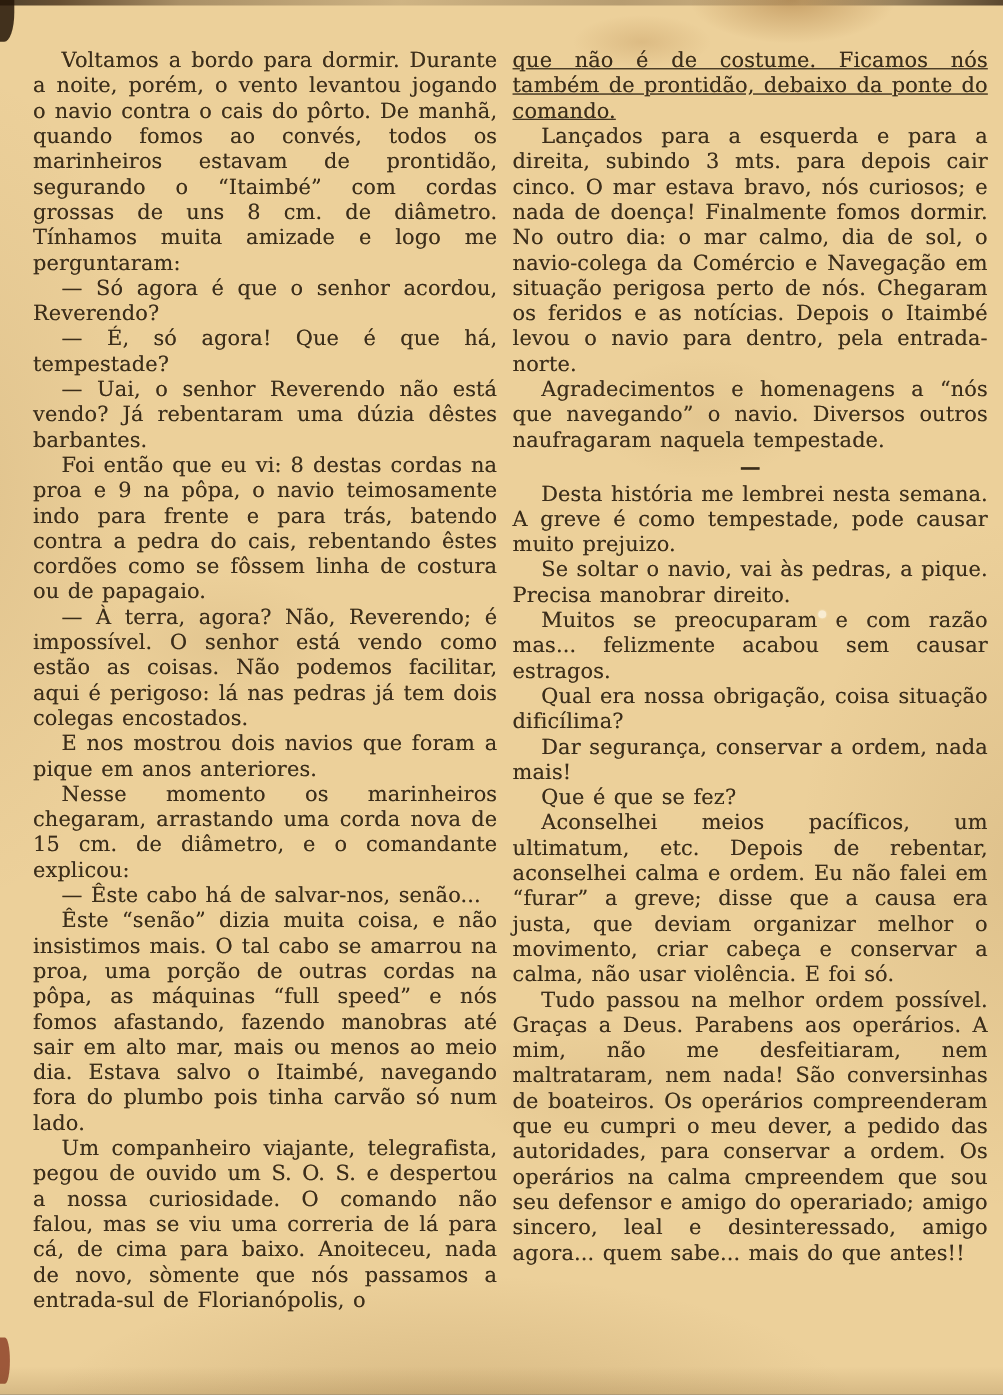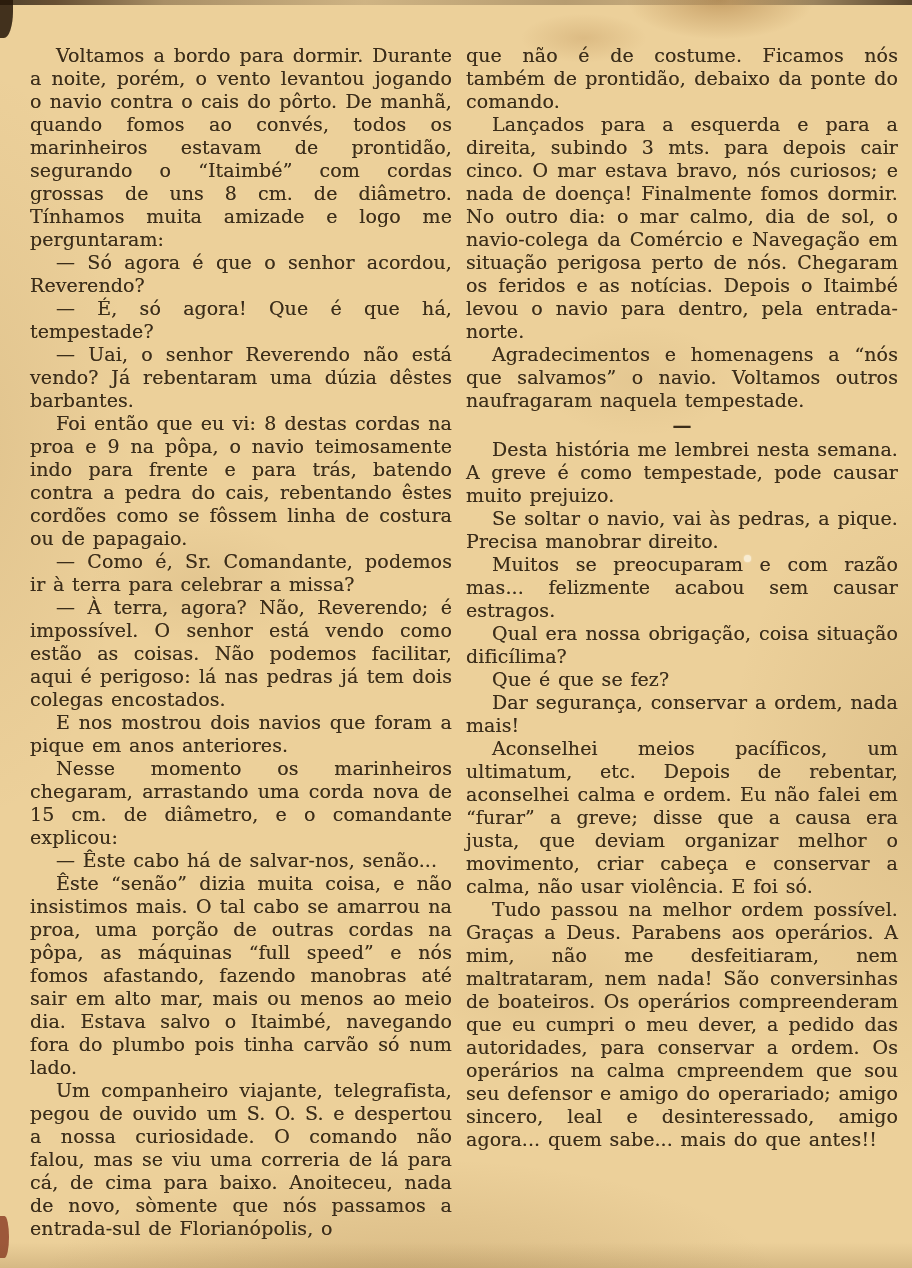--- a/index.html
+++ b/index.html
@@ -29,21 +29,21 @@
   }
   .col{width:422px;flex:0 0 auto;}
   .col.right{width:432px;}
   .para{
     font-size:19px;line-height:23px;text-align:justify;
     text-indent:26px;
     letter-spacing:.1px;
     text-shadow:0 0 .5px rgba(59,45,26,.55);
     word-spacing:1.5px;
   }
-  .para.no-indent{text-indent:0;}
+  .para.no-indent{text-indent:0;text-decoration:underline;}
   .para.divider{
     text-align:center;text-indent:0;font-weight:bold;
     line-height:26px;letter-spacing:0;
   }
   
   .torn-edge-top{
     position:absolute;top:0;left:0;right:0;height:5px;opacity:.75;
     background:linear-gradient(90deg,#1d1208 0%,#3a2410 6%,rgba(58,36,16,.50) 18%,
       rgba(58,36,16,.22) 40%,rgba(58,36,16,.40) 62%,rgba(58,36,16,.20) 80%,#2a1a0c 100%);
   }
@@ -74,36 +74,35 @@
   <div class="edge-shade-bottom"></div>
   <div class="paper-hole-dot"></div>
 
   <div class="columns">
     <div class="col left">
         <p class="para">Voltamos a bordo para dormir. Durante a noite, porém, o vento levantou jogando o navio contra o cais do pôrto. De manhã, quando fomos ao convés, todos os marinheiros estavam de prontidão, segurando o “Itaimbé” com cordas grossas de uns 8 cm. de diâmetro. Tínhamos muita amizade e logo me perguntaram:</p>
         <p class="para">— Só agora é que o senhor acordou, Reverendo?</p>
         <p class="para">— É, só agora! Que é que há, tempestade?</p>
         <p class="para">— Uai, o senhor Reverendo não está vendo? Já rebentaram uma dúzia dêstes barbantes.</p>
         <p class="para">Foi então que eu vi: 8 destas cordas na proa e 9 na pôpa, o navio teimosamente indo para frente e para trás, batendo contra a pedra do cais, rebentando êstes cordões como se fôssem linha de costura ou de papagaio.</p>
-        <p class="para">— Como é, Sr. Comandante, podemos ir à terra para celebrar a missa?</p>
         <p class="para">— À terra, agora? Não, Reverendo; é impossível. O senhor está vendo como estão as coisas. Não podemos facilitar, aqui é perigoso: lá nas pedras já tem dois colegas encostados.</p>
         <p class="para">E nos mostrou dois navios que foram a pique em anos anteriores.</p>
         <p class="para">Nesse momento os marinheiros chegaram, arrastando uma corda nova de 15 cm. de diâmetro, e o comandante explicou:</p>
         <p class="para">— Êste cabo há de salvar-nos, senão...</p>
         <p class="para">Êste “senão” dizia muita coisa, e não insistimos mais. O tal cabo se amarrou na proa, uma porção de outras cordas na pôpa, as máquinas “full speed” e nós fomos afastando, fazendo manobras até sair em alto mar, mais ou menos ao meio dia. Estava salvo o Itaimbé, navegando fora do plumbo pois tinha carvão só num lado.</p>
         <p class="para">Um companheiro viajante, telegrafista, pegou de ouvido um S. O. S. e despertou a nossa curiosidade. O comando não falou, mas se viu uma correria de lá para cá, de cima para baixo. Anoiteceu, nada de novo, sòmente que nós passamos a entrada-sul de Florianópolis, o</p>
       </div>
     <div class="col right">
         <p class="para no-indent">que não é de costume. Ficamos nós também de prontidão, debaixo da ponte do comando.</p>
         <p class="para">Lançados para a esquerda e para a direita, subindo 3 mts. para depois cair cinco. O mar estava bravo, nós curiosos; e nada de doença! Finalmente fomos dormir. No outro dia: o mar calmo, dia de sol, o navio-colega da Comércio e Navegação em situação perigosa perto de nós. Chegaram os feridos e as notícias. Depois o Itaimbé levou o navio para dentro, pela entrada-norte.</p>
-        <p class="para">Agradecimentos e homenagens a “nós que salvamos” o navio. Voltamos outros naufragaram naquela tempestade.</p>
+        <p class="para">Agradecimentos e homenagens a “nós que navegando” o navio. Diversos outros naufragaram naquela tempestade.</p>
         <p class="para divider">—</p>
         <p class="para">Desta história me lembrei nesta semana. A greve é como tempestade, pode causar muito prejuizo.</p>
         <p class="para">Se soltar o navio, vai às pedras, a pique. Precisa manobrar direito.</p>
         <p class="para">Muitos se preocuparam e com razão mas... felizmente acabou sem causar estragos.</p>
         <p class="para">Qual era nossa obrigação, coisa situação dificílima?</p>
+        <p class="para">Dar segurança, conservar a ordem, nada mais!</p>
         <p class="para">Que é que se fez?</p>
-        <p class="para">Dar segurança, conservar a ordem, nada mais!</p>
         <p class="para">Aconselhei meios pacíficos, um ultimatum, etc. Depois de rebentar, aconselhei calma e ordem. Eu não falei em “furar” a greve; disse que a causa era justa, que deviam organizar melhor o movimento, criar cabeça e conservar a calma, não usar violência. E foi só.</p>
         <p class="para">Tudo passou na melhor ordem possível. Graças a Deus. Parabens aos operários. A mim, não me desfeitiaram, nem maltrataram, nem nada! São conversinhas de boateiros. Os operários compreenderam que eu cumpri o meu dever, a pedido das autoridades, para conservar a ordem. Os operários na calma cmpreendem que sou seu defensor e amigo do operariado; amigo sincero, leal e desinteressado, amigo agora... quem sabe... mais do que antes!!</p>
       </div>
   </div>
 </div>
 
 </body></html>

